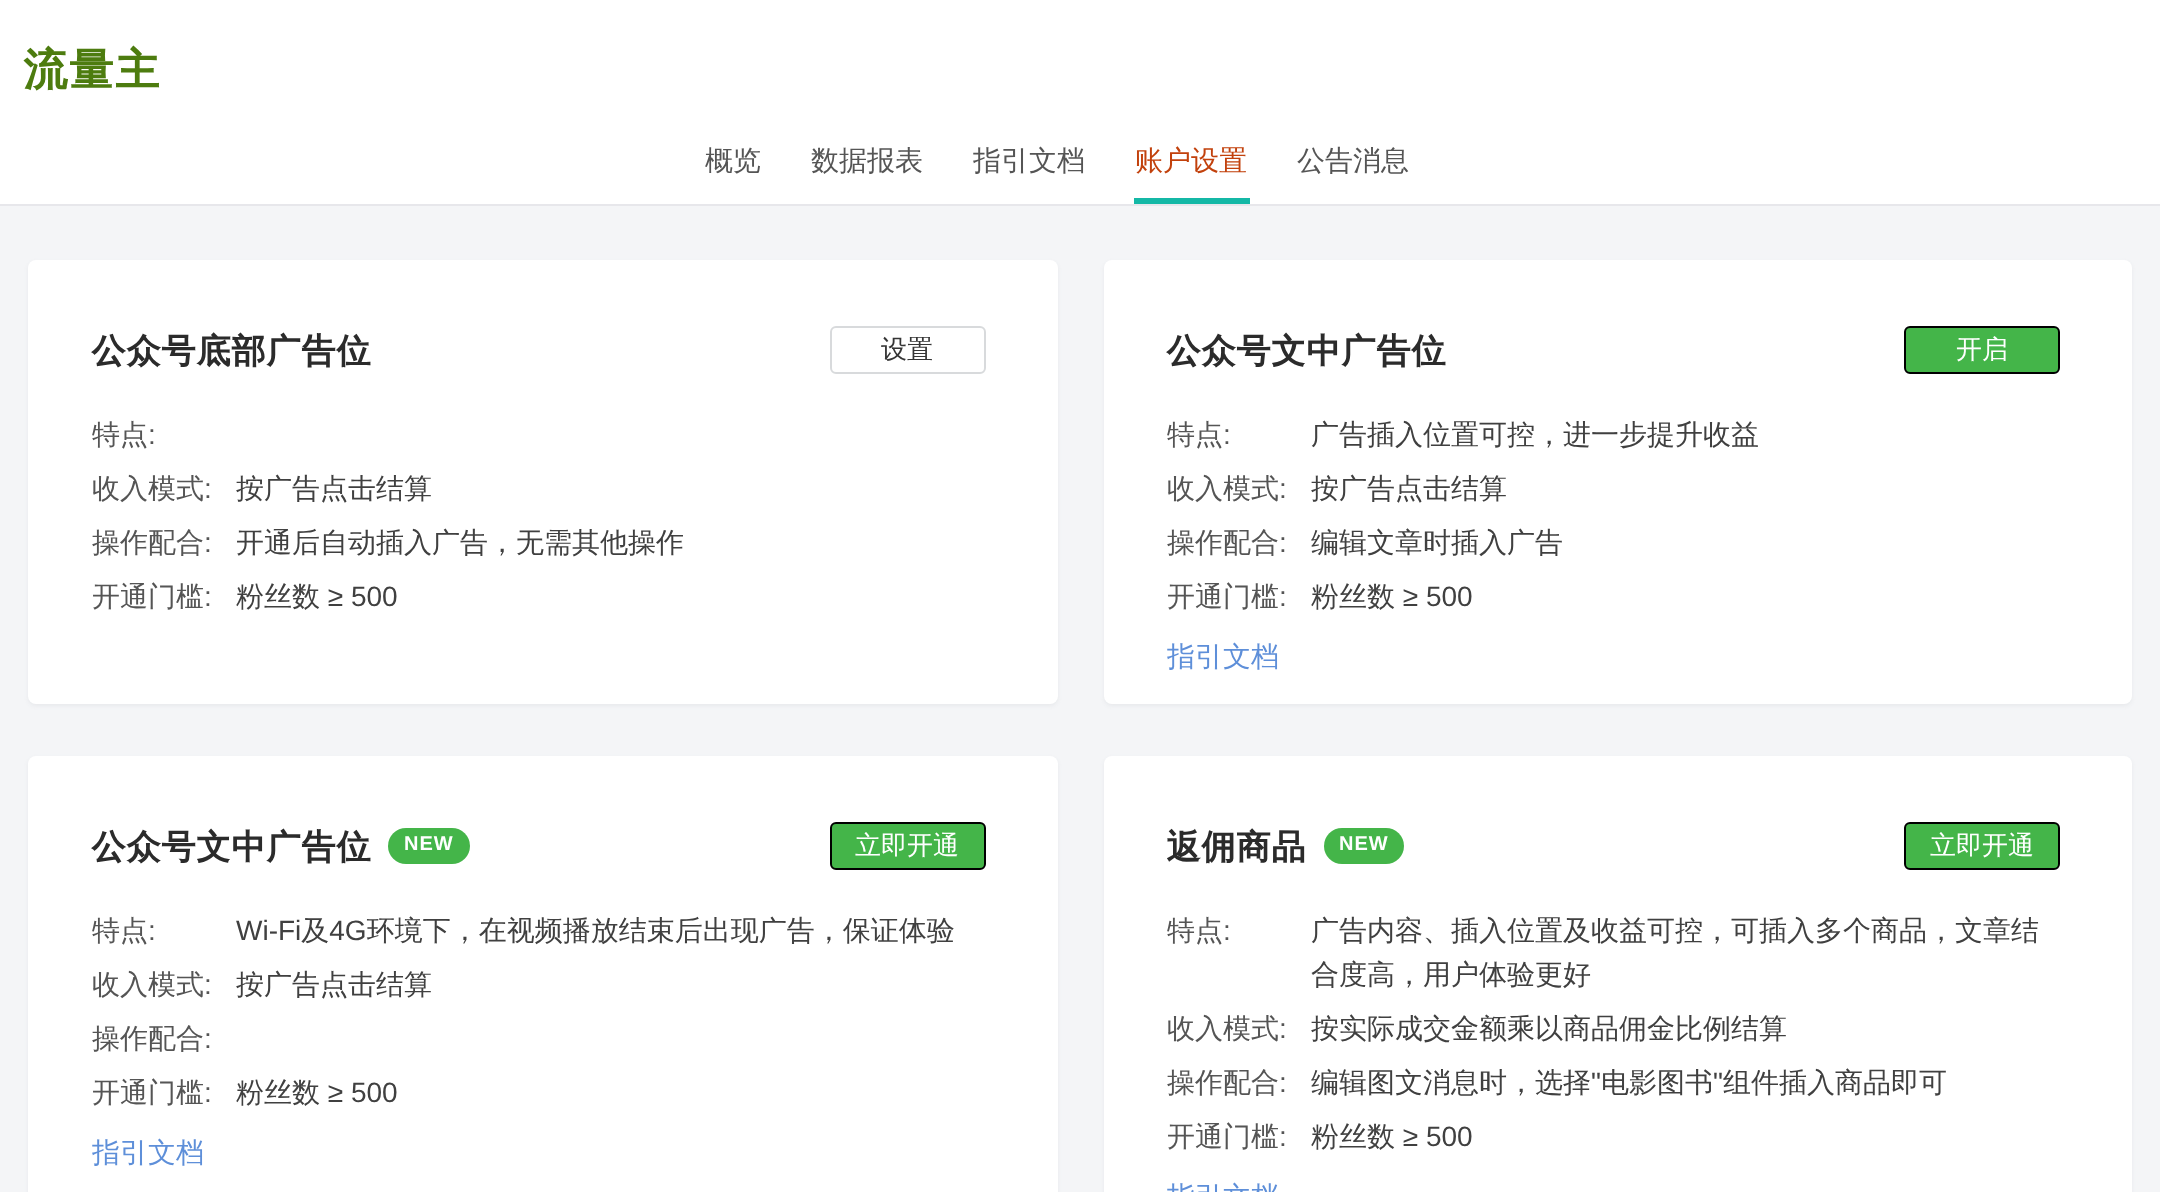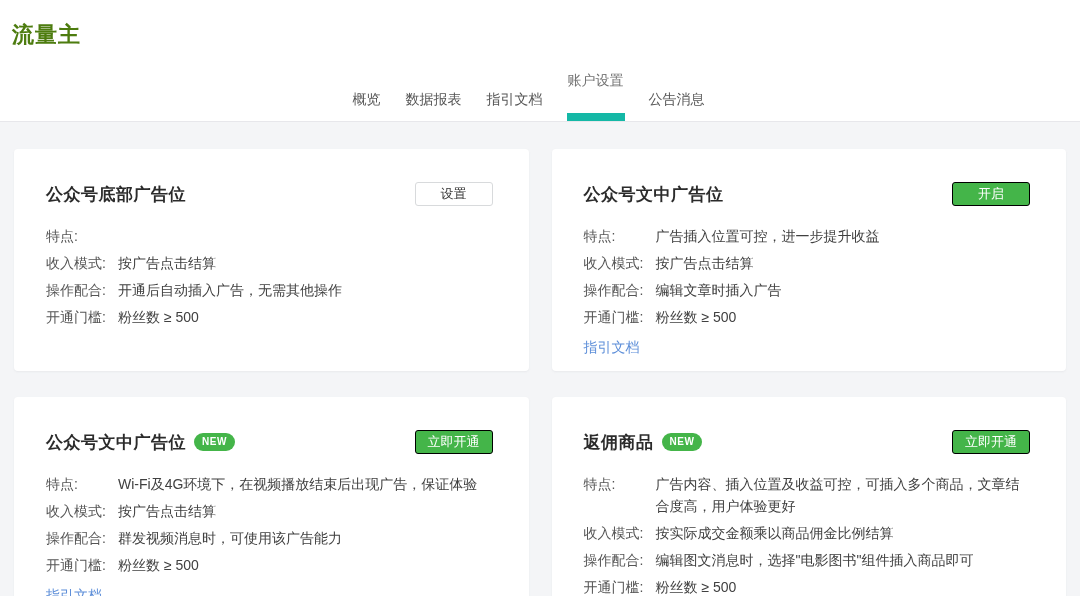--- a/index.html
+++ b/index.html
@@ -32,23 +32,23 @@
   }
   .tab {
     font-size:14px;
     color:#555555;
     margin-right:23px;
     padding:6px 1px 12px 1px;
     cursor:pointer;
     white-space:nowrap;
   }
   .tab.active {
-    color:#737373;
-    padding-bottom:23px;
-    border-bottom:8px solid #14b8a6;
+    color:#c2410c;
+    padding-bottom:9px;
+    border-bottom:3px solid #14b8a6;
   }
 
   
   .content {
     padding:27px 14px 0 14px;
   }
   .grid {
     display:grid;
     grid-template-columns:1fr 1fr;
     grid-template-rows:222px auto;
@@ -215,21 +215,20 @@
         <div class="row">
           <span class="row-label">特点:</span>
           <span class="row-value">Wi-Fi及4G环境下，在视频播放结束后出现广告，保证体验</span>
         </div>
         <div class="row">
           <span class="row-label">收入模式:</span>
           <span class="row-value">按广告点击结算</span>
         </div>
         <div class="row">
           <span class="row-label">操作配合:</span>
-          <span class="row-value">群发视频消息时，可使用该广告能力</span>
         </div>
         <div class="row">
           <span class="row-label">开通门槛:</span>
           <span class="row-value">粉丝数 ≥ 500</span>
         </div>
         <a class="guide-link">指引文档</a>
       </div>
     </div>
 
     <div class="card">

